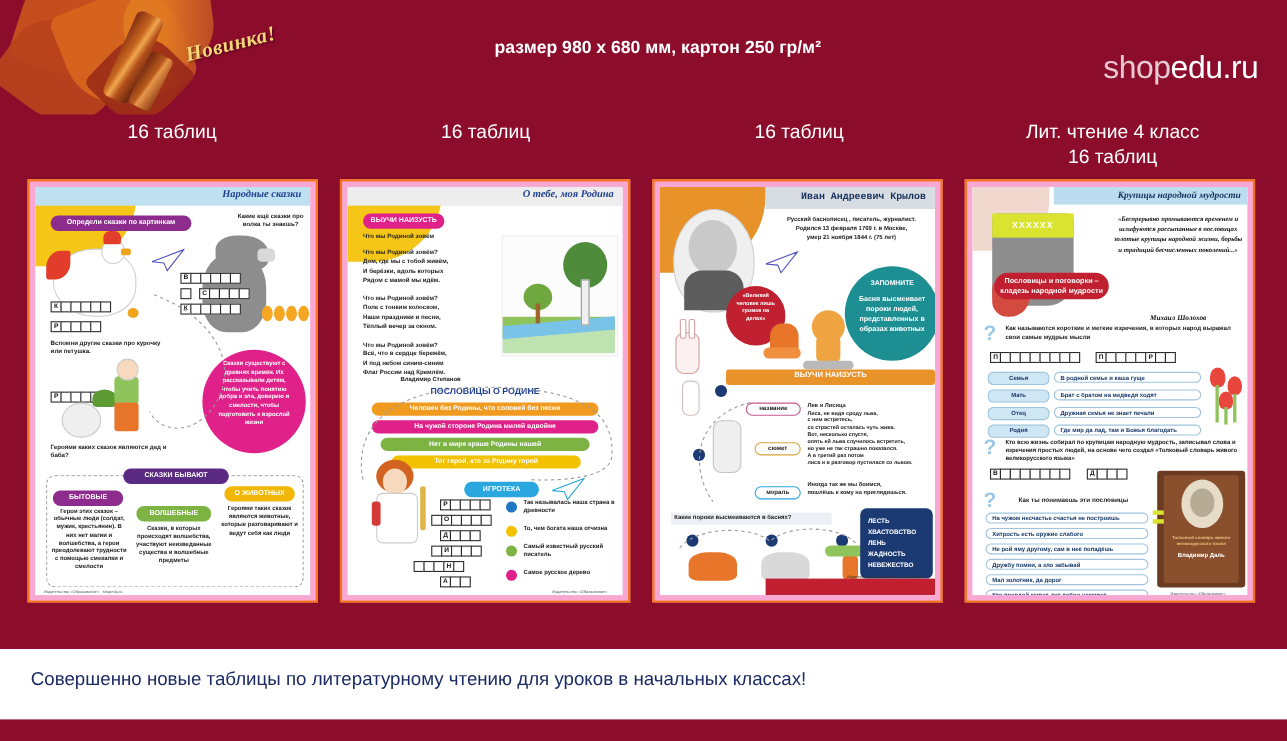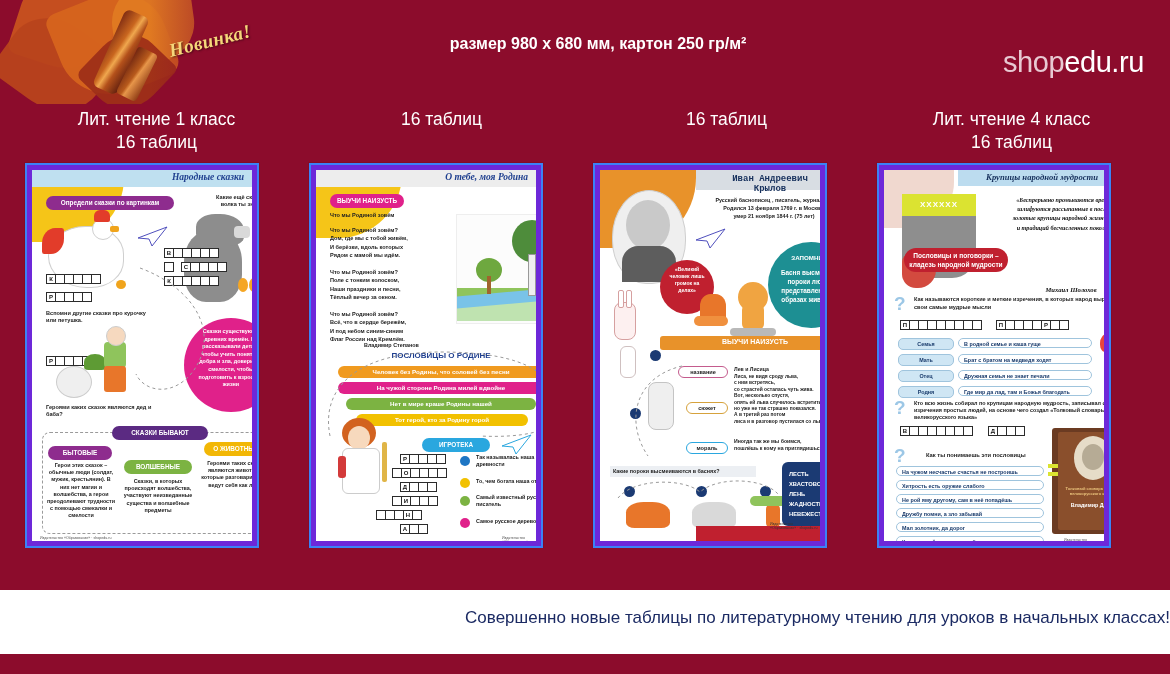--- a/index.html
+++ b/index.html
@@ -40,22 +40,22 @@
   .brand{position:absolute;right:26px;top:46px;font-size:29px;color:#e8c9d2;letter-spacing:-.4px;}
   .brand b{color:#ffffff;font-weight:normal;}
 
   
   .coltitles{position:absolute;left:0;top:108px;width:1170px;height:52px;}
   .coltitle{position:absolute;top:0;width:285px;text-align:center;color:#fff;
     font-size:17.5px;line-height:23px;font-weight:normal;}
 
   
   .posters{position:absolute;left:0;top:163px;width:1170px;height:385px;}
-  .poster{position:absolute;top:0;width:234px;height:385px;background:#6d28d9;
-    border:2px solid #3b82f6;box-sizing:border-box;overflow:hidden;
+  .poster{position:absolute;top:0;width:264px;height:385px;background:#f9a8d4;
+    border:2px solid #f97316;box-sizing:border-box;overflow:hidden;
     box-shadow:0 0 0 1px rgba(0,0,0,.06);}
   .pinner{position:absolute;inset:5px;background:#fff;overflow:hidden;}
 
   .phead{position:absolute;left:0;right:0;top:0;height:17px;background:#bfe0f0;}
   .phead span{position:absolute;right:8px;top:2px;font-size:9.5px;font-weight:bold;
      color:#1f3f8f;font-family:"Liberation Serif",serif;font-style:italic;}
   .ycorner{position:absolute;left:0;top:0;width:92px;height:72px;background:#f5c518;
      border-radius:0 0 64px 0;}
   .pill{position:absolute;border-radius:10px;color:#fff;font-size:6.4px;font-weight:bold;
      text-align:center;padding:3px 5px;box-sizing:border-box;line-height:8px;}
@@ -70,21 +70,21 @@
   .cw i.k{background:#fff;}
 
   
   .blob{position:absolute;border-radius:50%;}
   .dashbox{position:absolute;border:1px dashed #9a9a9a;border-radius:8px;}
   .wolf{position:absolute;background:#8d8d8d;border-radius:44% 44% 38% 38%;}
 
   
   .lowerband{position:absolute;left:0;top:548px;width:1170px;height:38px;background:#8c0c2c;}
   .rule{position:absolute;left:0;top:584px;width:1170px;height:4px;background:#8c0c2c;}
-  .footer{position:absolute;left:0;top:590px;width:1170px;height:64px;background:#ffffff;text-align:right;}
+  .footer{position:absolute;left:0;top:590px;width:1170px;height:64px;background:#ffffff;}
   .footer p{margin:0;color:#1b2a63;font-size:17px;line-height:28px;padding-left:28px;}
   .footer p.first{padding-top:14px;}
   .footer b{font-weight:bold;}
 
   
   .ribbon{position:absolute;height:12px;border-radius:7px;color:#fff;font-size:6.2px;
      font-weight:bold;text-align:center;line-height:12px;}
   
   .ocorner{position:absolute;left:0;top:0;width:96px;height:78px;background:#e8922a;
      border-radius:0 0 70px 0;}
@@ -134,21 +134,20 @@
     <div class="headfade"></div>
     <div class="novinka">Новинка!</div>
     <div class="headtitle">
       <div class="t2">размер 980 х 680 мм, картон 250 гр/м²</div>
     </div>
     <div class="brand"><span>shop</span><b>edu.ru</b></div>
   </div>
 
   <div class="coltitles">
     <div class="coltitle" style="left:14px">
-      <div>Лит. чтение 1 класс</div>
       <div>16 таблиц</div>
     </div>
     <div class="coltitle" style="left:299px">
       <div>16 таблиц</div>
     </div>
     <div class="coltitle" style="left:584px">
       <div>16 таблиц</div>
     </div>
     <div class="coltitle" style="left:869px">
       <div>Лит. чтение  4 класс</div>

